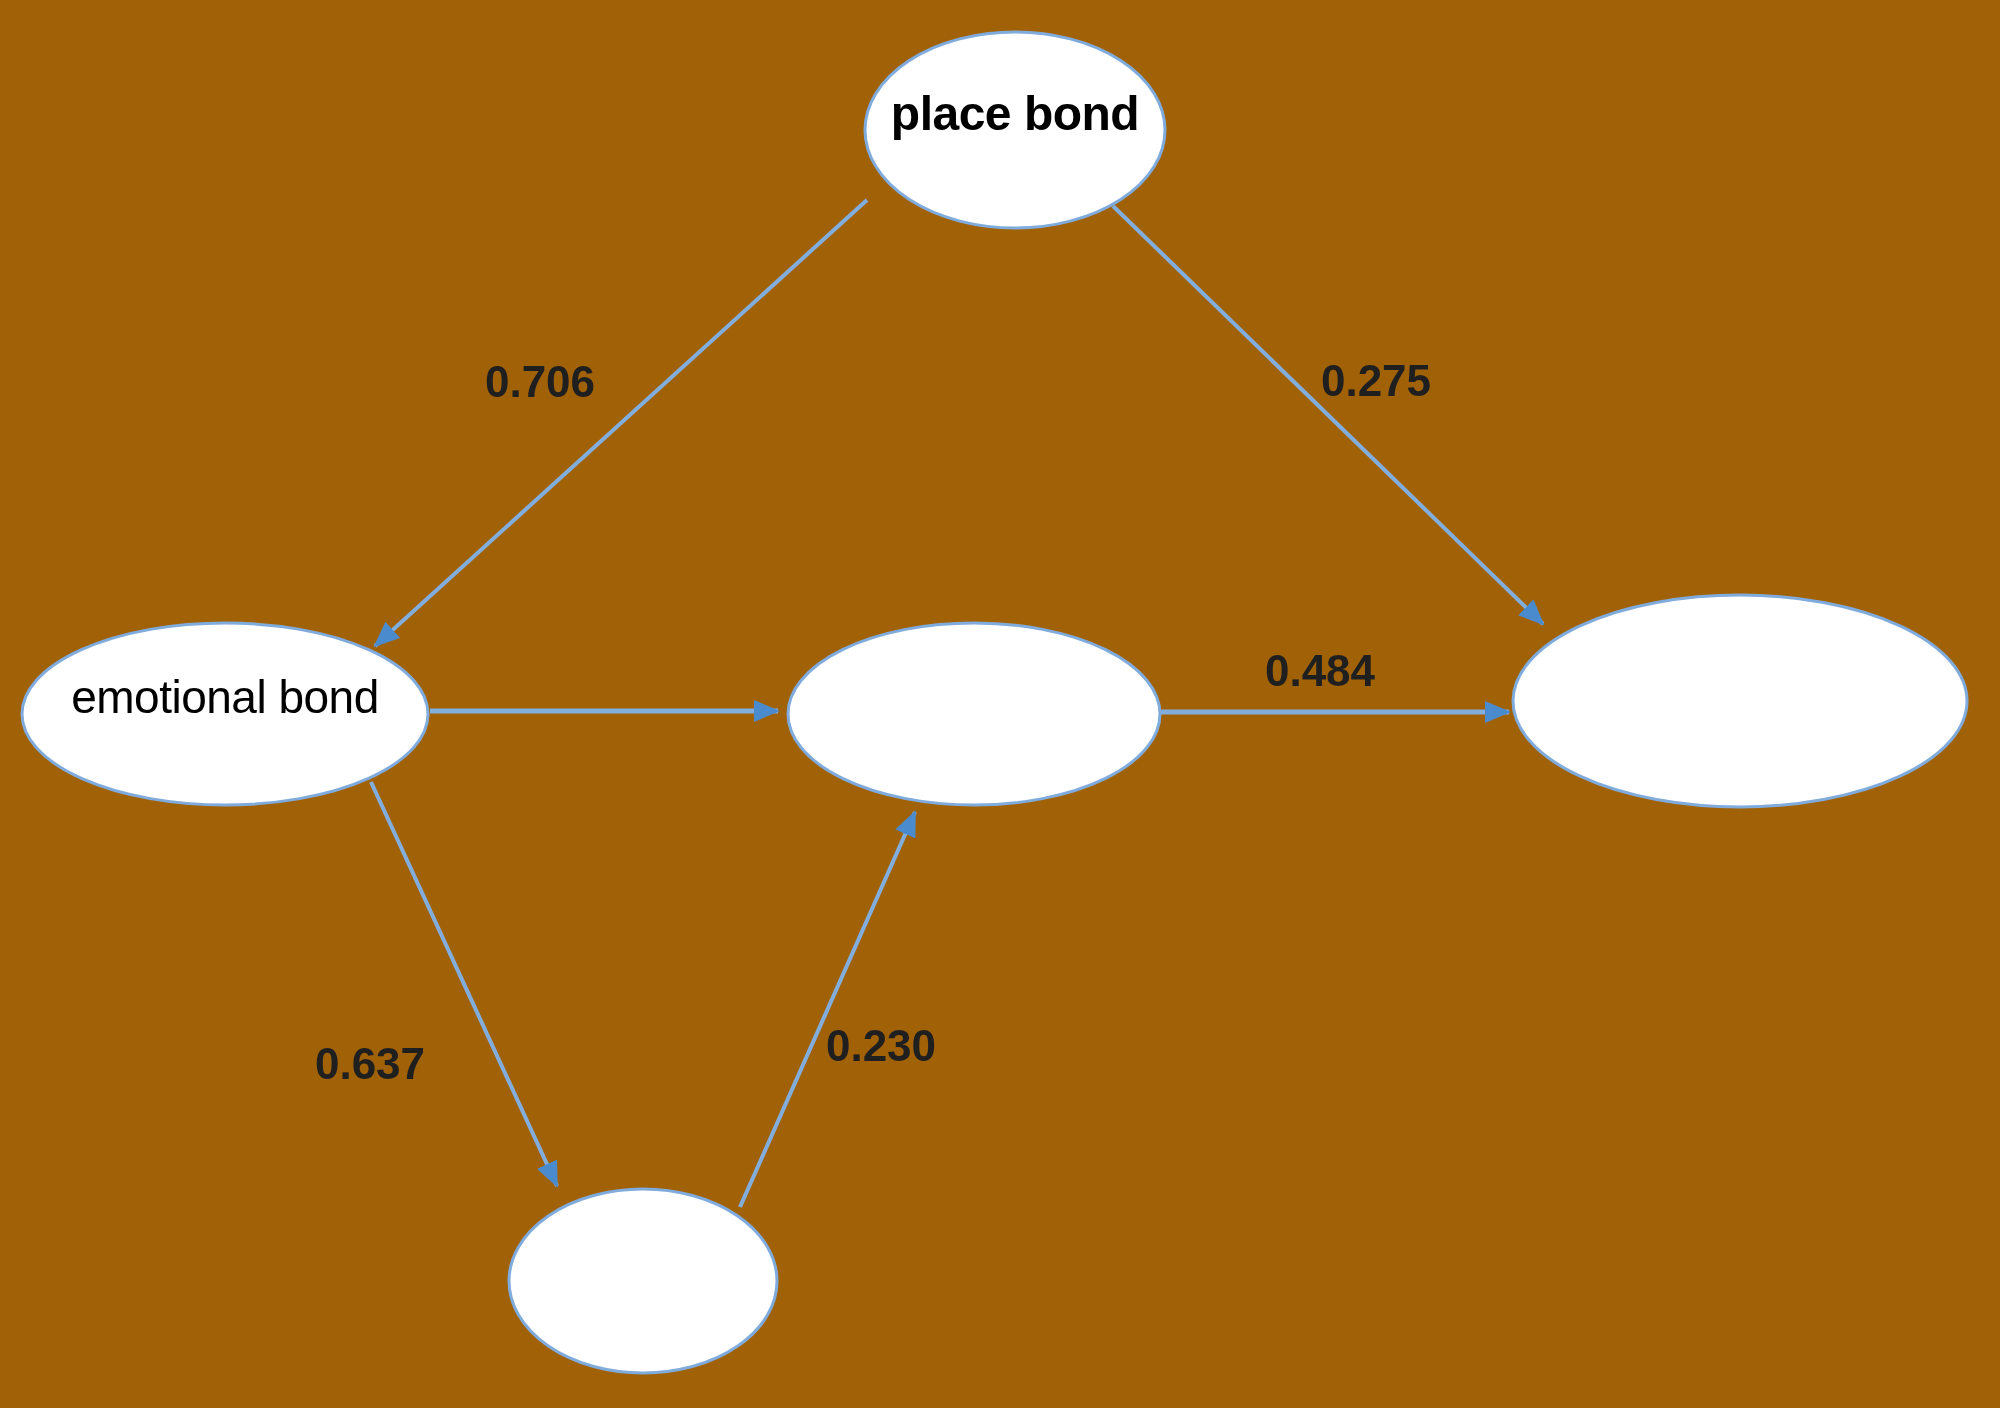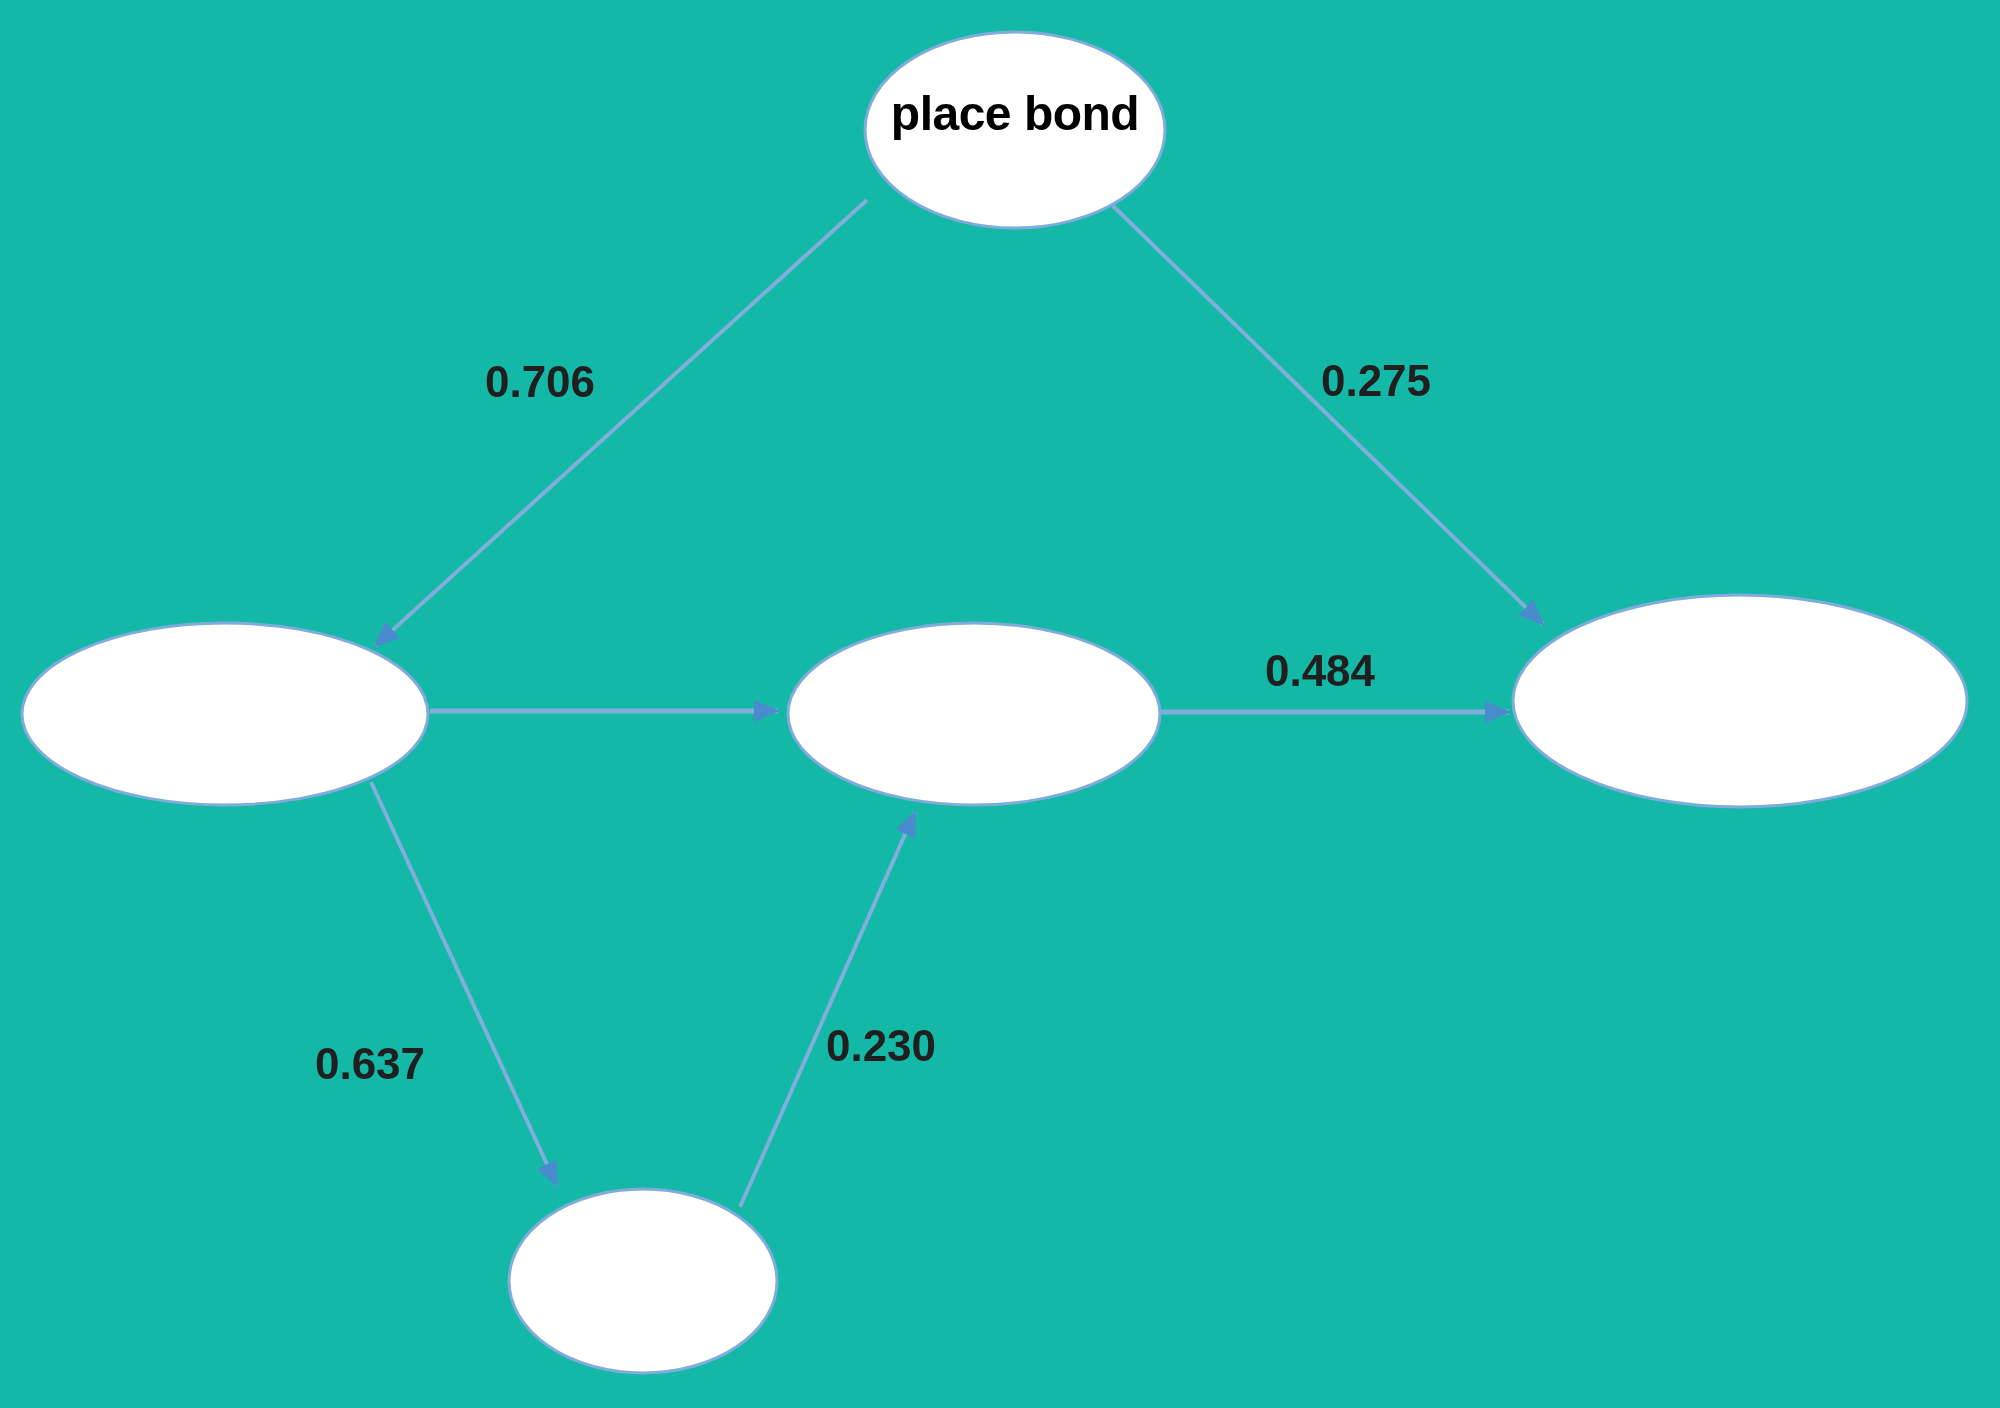--- a/index.html
+++ b/index.html
@@ -1,20 +1,20 @@
 <!DOCTYPE html>
 <html><head>
 <meta charset="utf-8">
 <style>
   html, body { margin: 0; padding: 0; background: #ffffff; }
   .canvas {
     position: relative;
     width: 2000px;
     height: 1408px;
-    background: #14b8a6;
+    background: #a16207;
     font-family: "Liberation Sans", sans-serif;
     overflow: hidden;
   }
   .diagram-svg { position: absolute; left: 0; top: 0; }
   .node-label {
     position: absolute;
     display: flex;
     align-items: center;
     justify-content: center;
     text-align: center;
@@ -56,20 +56,21 @@
     <line x1="740" y1="1207" x2="915" y2="812" stroke="#82aede" stroke-width="4" marker-end="url(#arrow)"></line>
 
     <ellipse cx="1015" cy="130" rx="150" ry="98" fill="#ffffff" stroke="#7fabdd" stroke-width="3"></ellipse>
     <ellipse cx="225" cy="714" rx="203" ry="91" fill="#ffffff" stroke="#7fabdd" stroke-width="3"></ellipse>
     <ellipse cx="974" cy="714" rx="186" ry="91" fill="#ffffff" stroke="#7fabdd" stroke-width="3"></ellipse>
     <ellipse cx="1740" cy="701" rx="227" ry="106" fill="#ffffff" stroke="#7fabdd" stroke-width="3"></ellipse>
     <ellipse cx="643" cy="1281" rx="134" ry="92" fill="#ffffff" stroke="#7fabdd" stroke-width="3"></ellipse>
   </svg>
 
   <div class="node-label bold" style="left:865px; top:15px;  width:300px; height:196px;">place bond</div>
+  <div class="node-label" style="left:22px;  top:606px; width:406px; height:182px;">emotional bond</div>
 
   <div class="edge-label" style="left:540px;  top:382px;">0.706</div>
   <div class="edge-label" style="left:1376px; top:381px;">0.275</div>
   <div class="edge-label" style="left:1320px; top:671px;">0.484</div>
   <div class="edge-label" style="left:370px;  top:1064px;">0.637</div>
   <div class="edge-label" style="left:881px;  top:1046px;">0.230</div>
 
 </div>
 
 </body></html>

